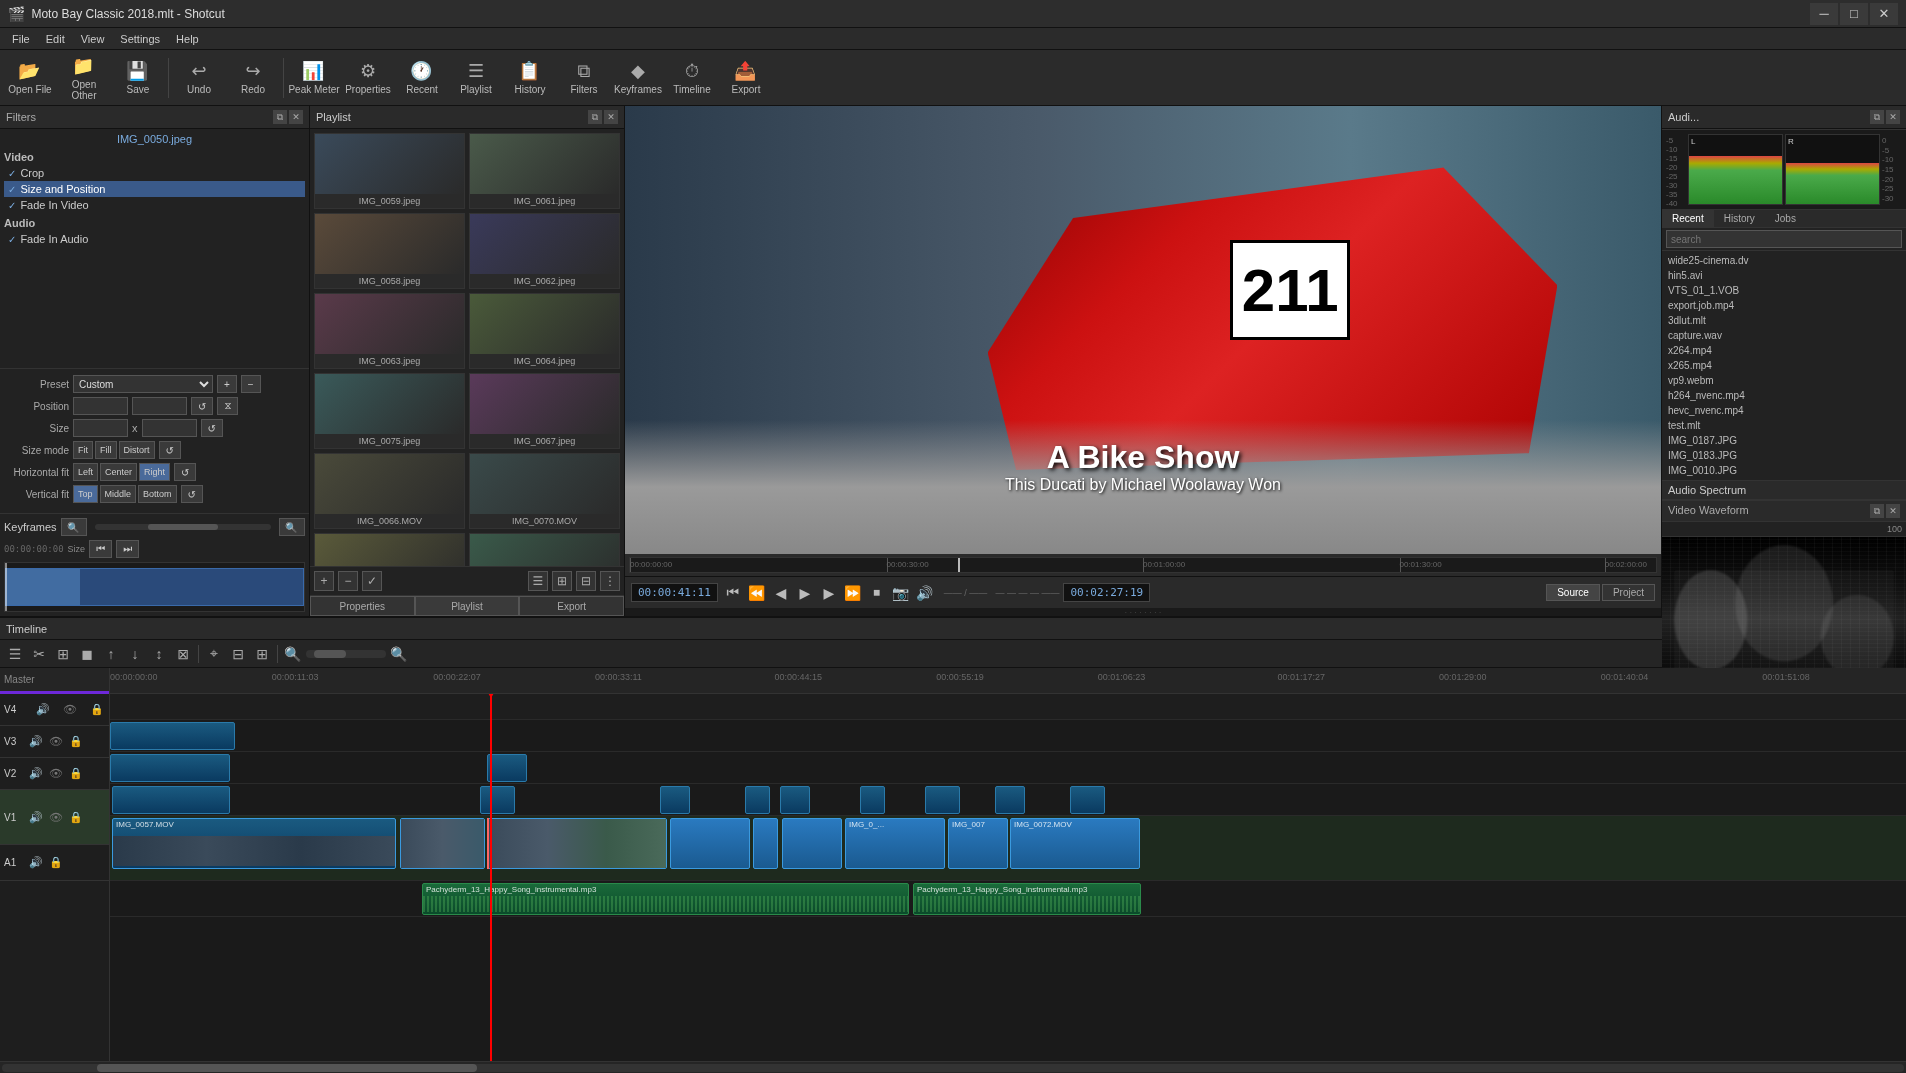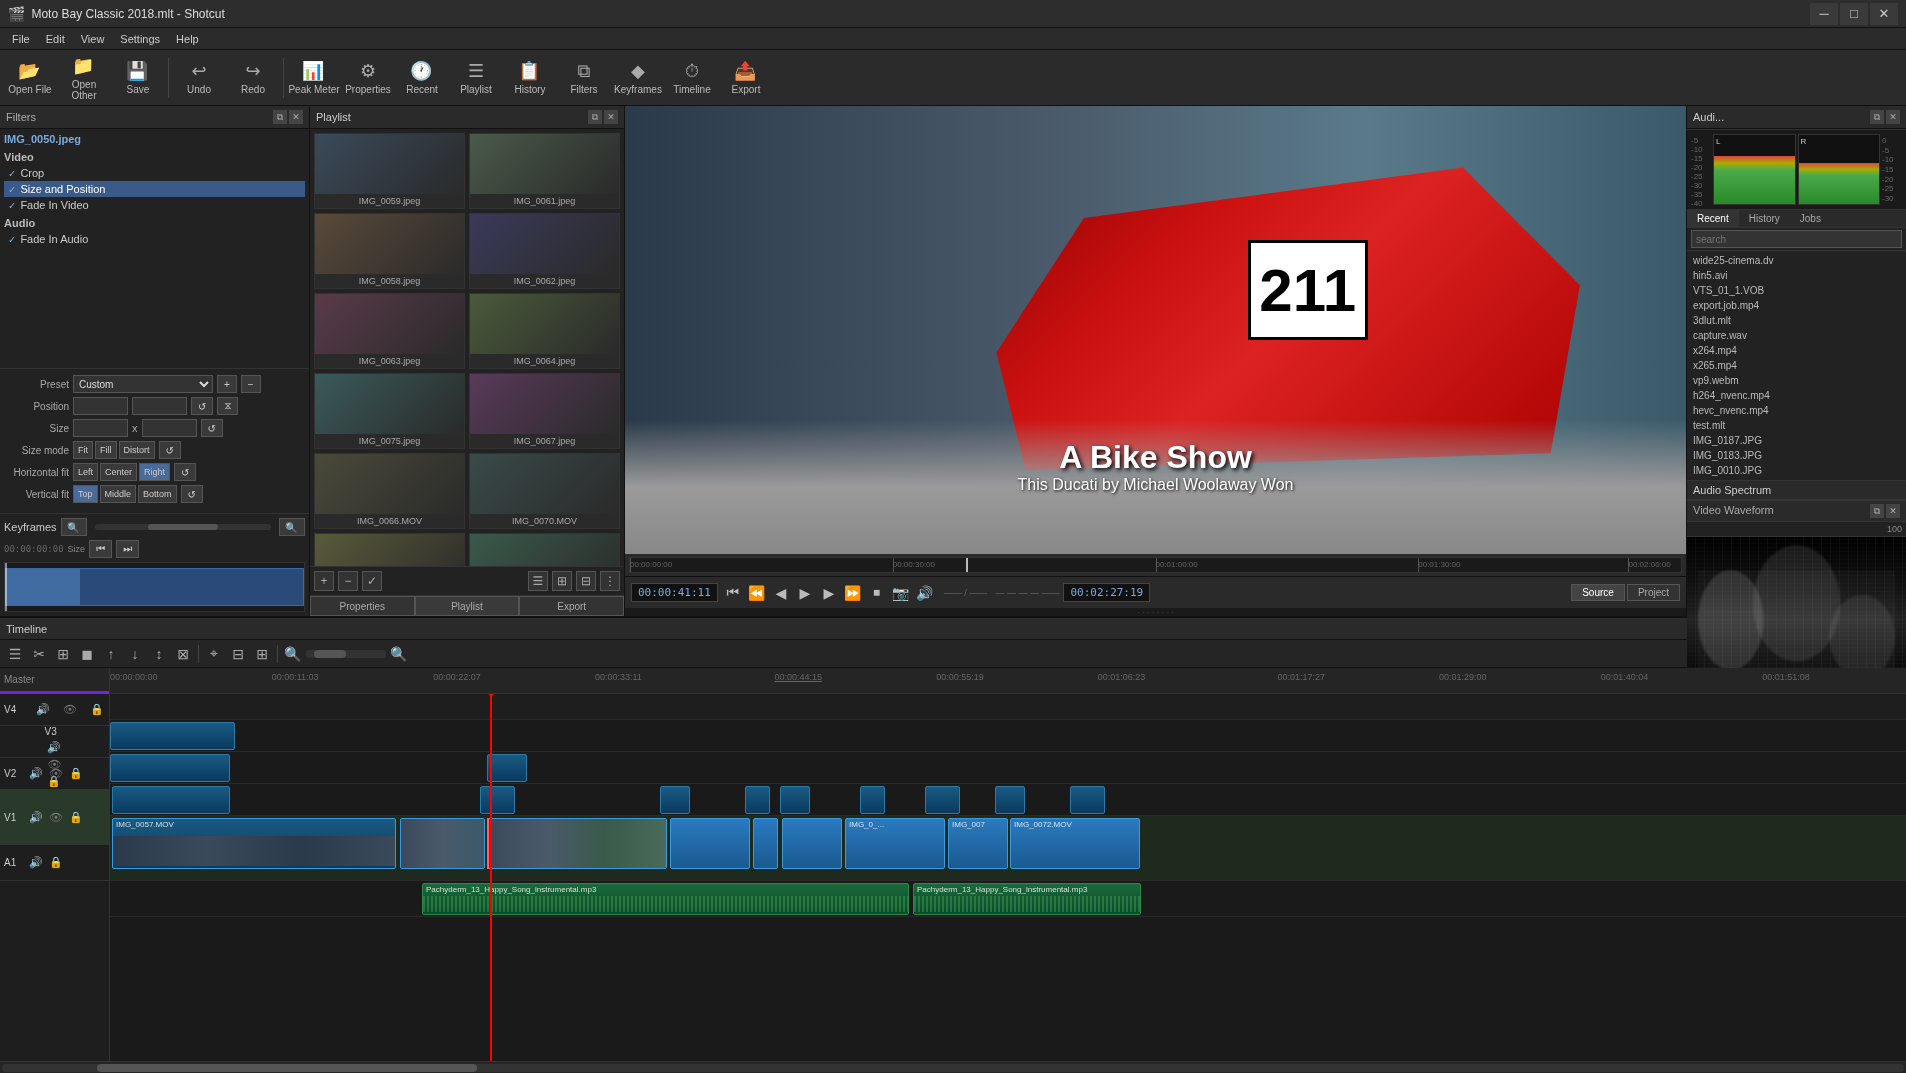--- a/index.html
+++ b/index.html
@@ -123,25 +123,24 @@
       border: none;
       color: #aaa;
       cursor: pointer;
       font-size: 9px;
       display: flex; align-items: center; justify-content: center;
     }
 
     #filters-content { flex: 1; overflow-y: auto; padding: 4px; }
 
     .filters-filename {
-      text-align: left;
+      text-align: center;
       color: #7aabde;
       font-size: 11px;
       margin-bottom: 6px;
-      font-weight: bold;
     }
     .filters-section-label {
       font-weight: bold;
       color: #bbb;
       margin: 4px 0 2px 0;
     }
     .filter-item {
       display: flex;
       align-items: center;
       gap: 4px;
@@ -395,21 +394,21 @@
       background: #333;
       border: 1px solid #555;
       color: #aaa;
       cursor: pointer;
       font-size: 10px;
     }
     .preview-tab.active { background: #444; color: #fff; }
 
     
     #right-panel {
-      width: 220px;
+      width: 245px;
       background: #222;
       border-left: 1px solid #111;
       display: flex;
       flex-direction: column;
     }
     #recent-header {
       display: flex;
       align-items: center;
       justify-content: space-between;
       padding: 4px 6px;
@@ -1277,21 +1276,21 @@
       <div id="track-labels">
         <div class="track-label-spacer">
           <span>Master</span>
         </div>
         <div class="track-label" style="height:32px;justify-content:space-between;">
           <span class="track-label-name">V4</span>
           <button class="track-icon-btn">🔊</button>
           <button class="track-icon-btn">👁</button>
           <button class="track-icon-btn">🔒</button>
         </div>
-        <div class="track-label" style="height:32px;flex-direction:column;">
+        <div class="track-label" style="height:32px;">
           <span class="track-label-name">V3</span>
           <button class="track-icon-btn">🔊</button>
           <button class="track-icon-btn">👁</button>
           <button class="track-icon-btn">🔒</button>
         </div>
         <div class="track-label" style="height:32px;">
           <span class="track-label-name">V2</span>
           <button class="track-icon-btn">🔊</button>
           <button class="track-icon-btn">👁</button>
           <button class="track-icon-btn">🔒</button>
@@ -1309,21 +1308,21 @@
         </div>
       </div>
 
       <div id="track-content">
 
         <div id="track-ruler">
           <div class="ruler-label" style="left:0px;">00:00:00:00</div>
           <div class="ruler-label" style="left:9%;">00:00:11:03</div>
           <div class="ruler-label" style="left:18%;">00:00:22:07</div>
           <div class="ruler-label" style="left:27%;">00:00:33:11</div>
-          <div class="ruler-label" style="left:37%;text-decoration:underline;">00:00:44:15</div>
+          <div class="ruler-label" style="left:37%;">00:00:44:15</div>
           <div class="ruler-label" style="left:46%;">00:00:55:19</div>
           <div class="ruler-label" style="left:55%;">00:01:06:23</div>
           <div class="ruler-label" style="left:65%;">00:01:17:27</div>
           <div class="ruler-label" style="left:74%;">00:01:29:00</div>
           <div class="ruler-label" style="left:83%;">00:01:40:04</div>
           <div class="ruler-label" style="left:92%;">00:01:51:08</div>
         </div>
 
         <div id="tracks-scroll">
 

